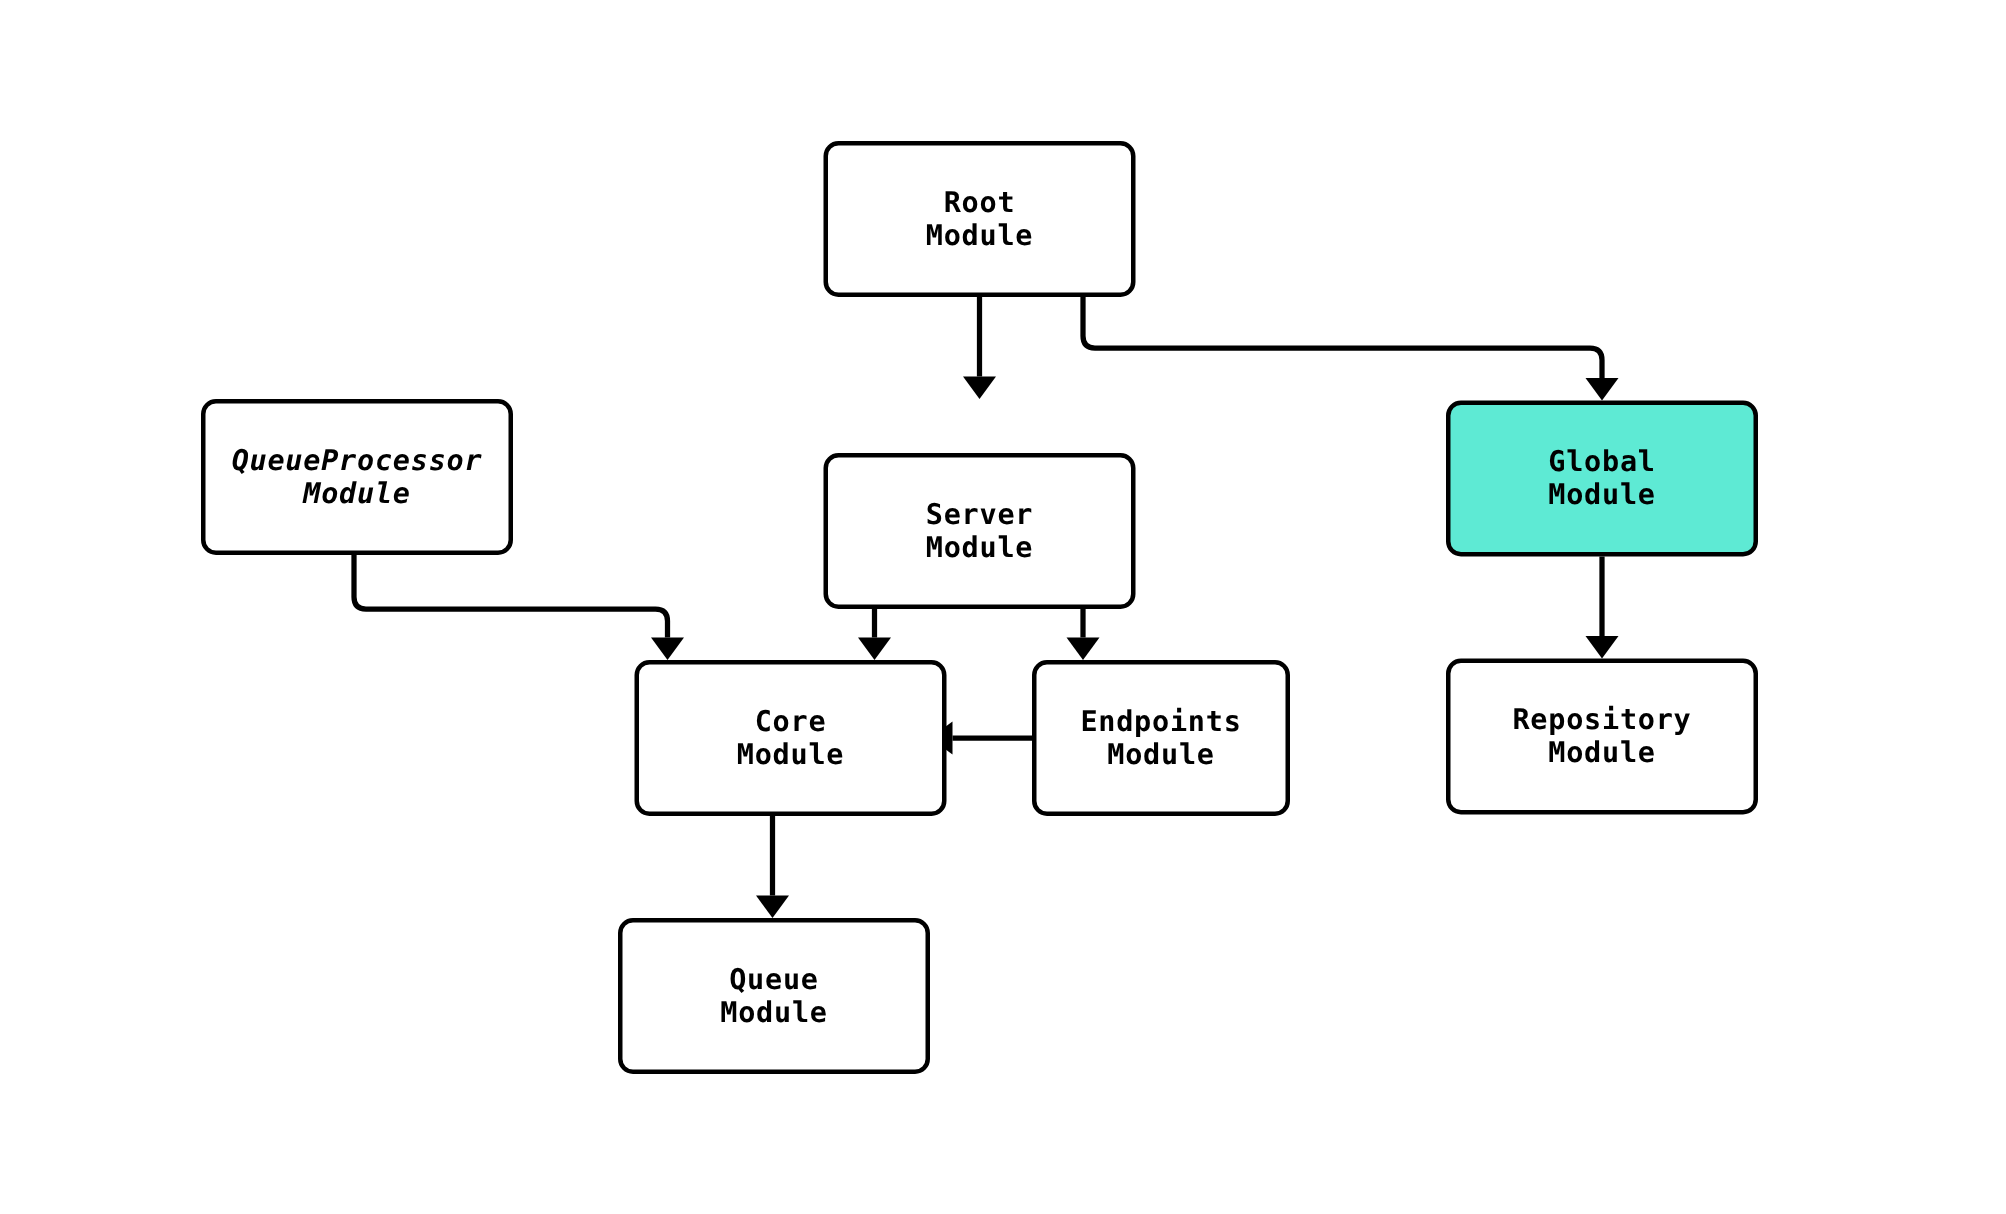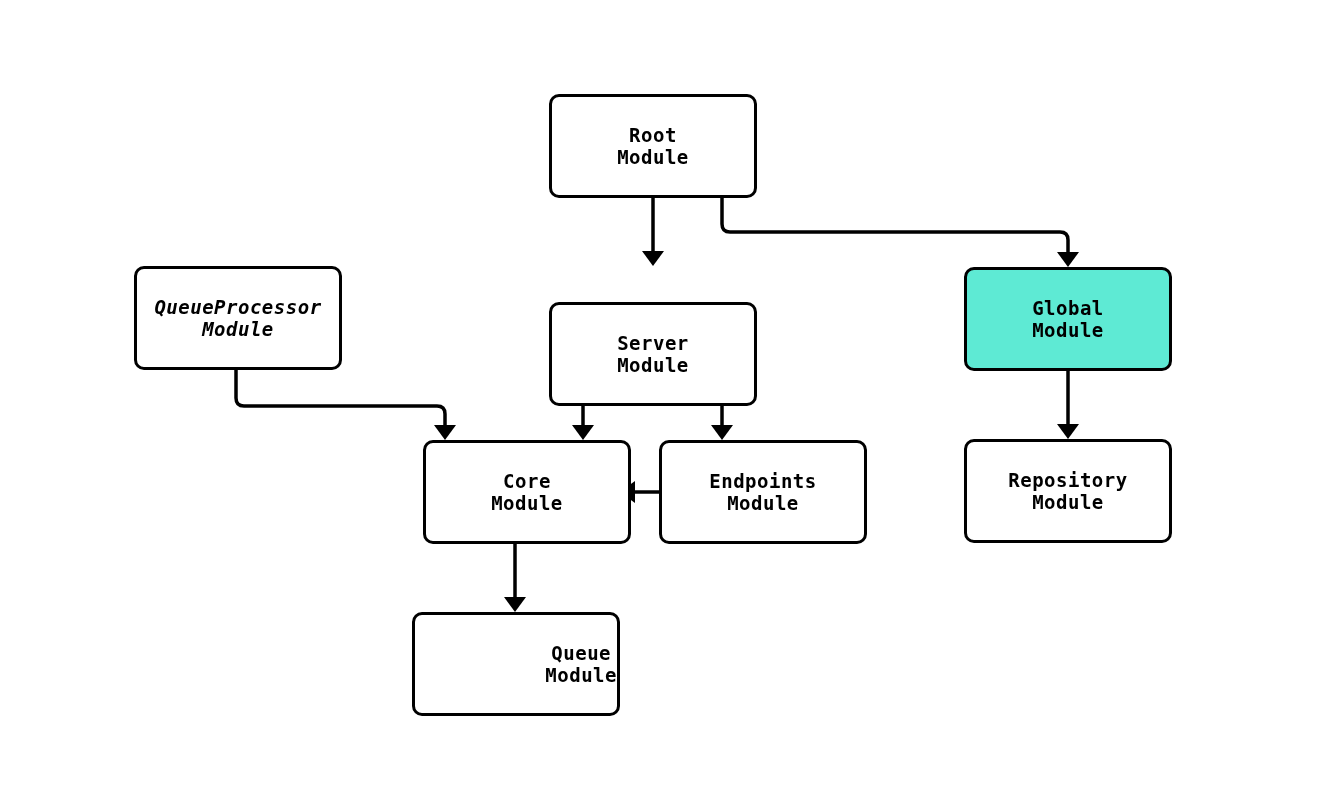--- a/index.html
+++ b/index.html
@@ -96,26 +96,26 @@
 Module</div>
       </div>
       <div class="node" style="left: 964px; top: 267px; width: 208px; height: 104px; border-color: rgb(0, 0, 0); background: #5eead4;">
         <div class="node-label" style="color: rgb(0, 0, 0);">Global
 Module</div>
       </div>
       <div class="node" style="left: 412px; top: 440px; width: 208px; height: 104px; border-color: rgb(0, 0, 0); background: rgb(255, 255, 255); margin-left: 11px;">
         <div class="node-label" style="color: rgb(0, 0, 0);">Core
 Module</div>
       </div>
-      <div class="node" style="left: 659px; top: 440px; width: 208px; height: 104px; border-color: rgb(0, 0, 0); background: rgb(255, 255, 255);">
+      <div class="node" style="left: 688px; top: 440px; width: 172px; height: 104px; border-color: rgb(0, 0, 0); background: rgb(255, 255, 255);">
         <div class="node-label" style="color: rgb(0, 0, 0);">Endpoints
 Module</div>
       </div>
       <div class="node" style="left: 964px; top: 439px; width: 208px; height: 104px; border-color: rgb(0, 0, 0); background: rgb(255, 255, 255);">
         <div class="node-label" style="color: rgb(0, 0, 0);">Repository
 Module</div>
       </div>
-      <div class="node" style="left: 412px; top: 612px; width: 208px; height: 104px; border-color: rgb(0, 0, 0); background: rgb(255, 255, 255); justify-content: flex-end;">
+      <div class="node" style="left: 412px; top: 612px; width: 208px; height: 104px; border-color: rgb(0, 0, 0); background: rgb(255, 255, 255);">
         <div class="node-label" style="color: rgb(0, 0, 0);">Queue
 Module</div>
       </div>
     </div>
 </div>
 
 </body></html>

